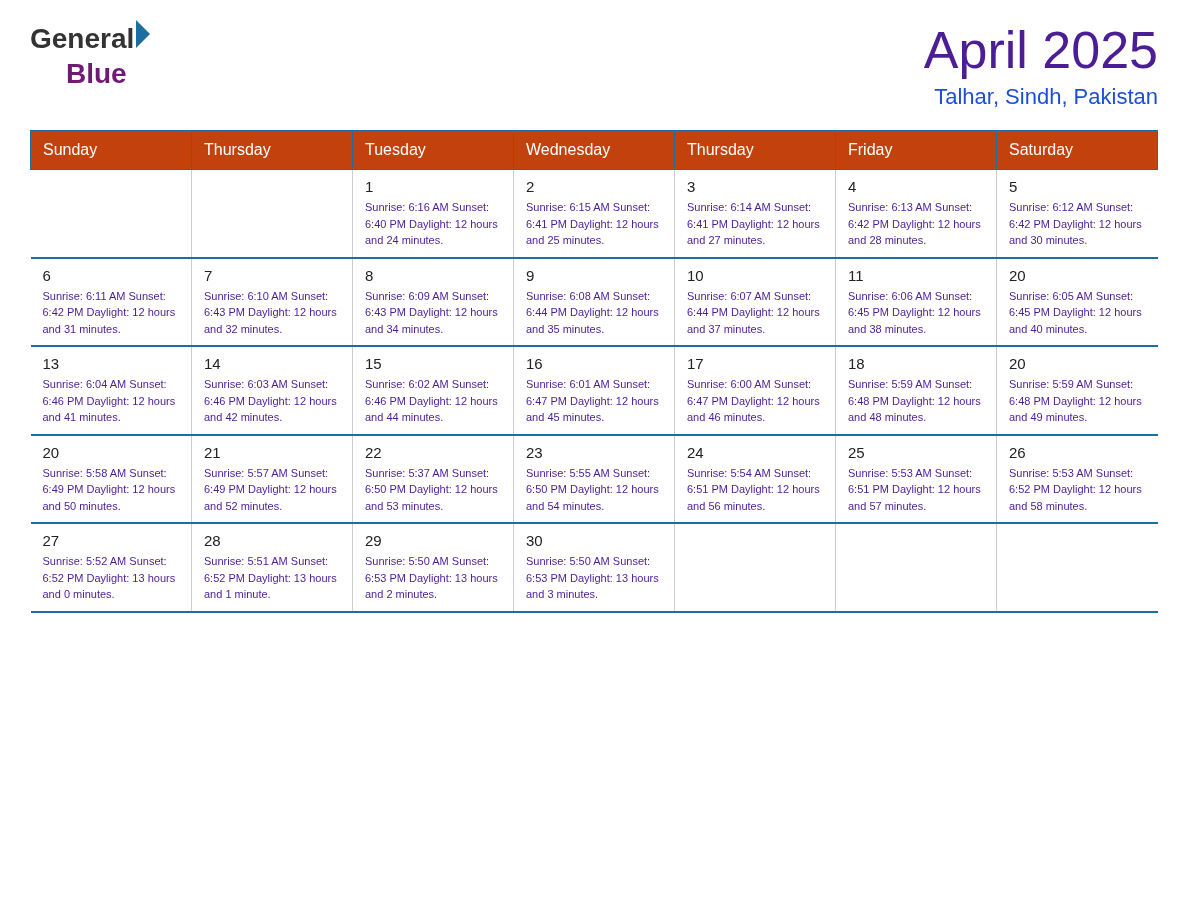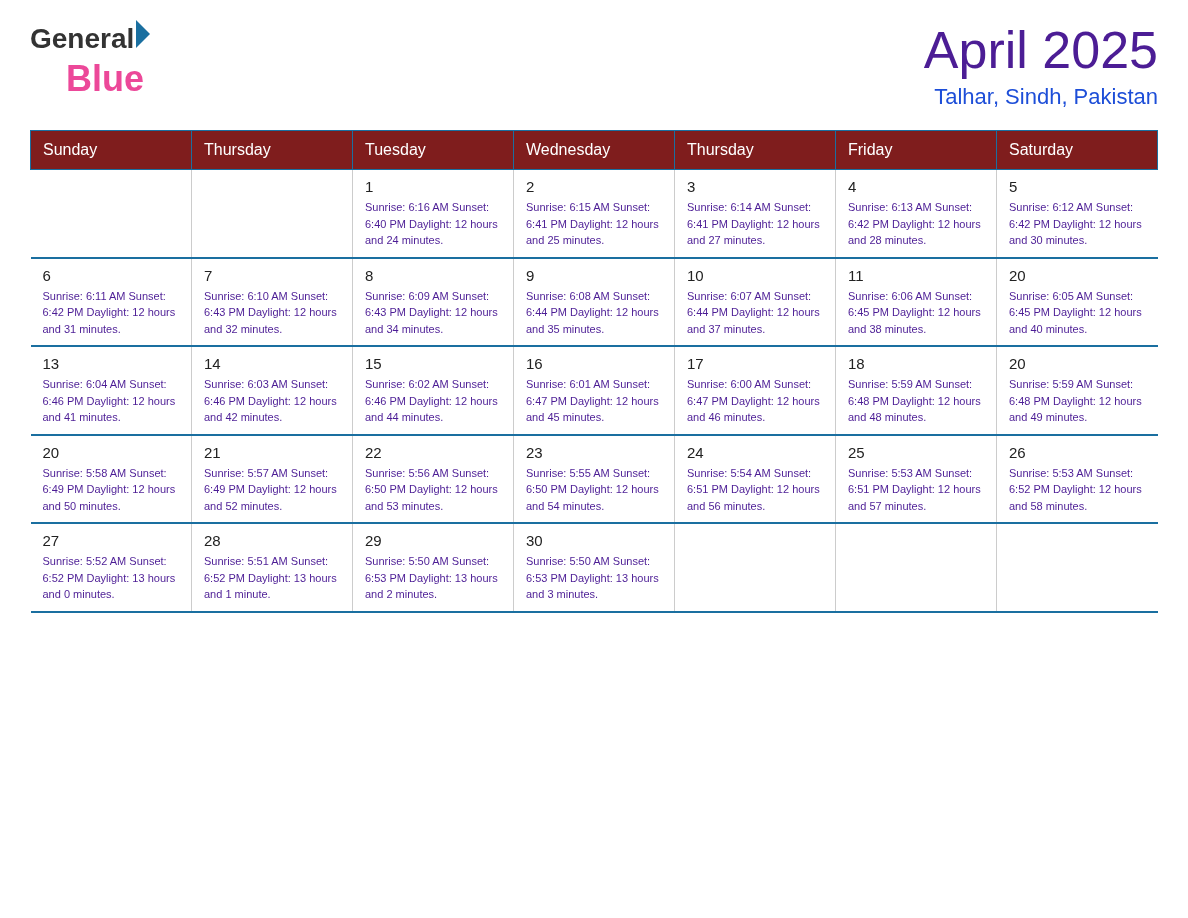--- a/index.html
+++ b/index.html
@@ -25,23 +25,23 @@
     .logo-arrow {
       width: 0;
       height: 0;
       border-left: 14px solid #1a6fa0;
       border-top: 14px solid transparent;
       border-bottom: 14px solid transparent;
       margin-left: 2px;
       margin-bottom: 10px;
     }
     .logo-blue {
-      font-size: 36px;
+      font-size: 28px;
       font-weight: bold;
-      color: #ec4899;
+      color: #701a75;
       margin-left: 4px;
     }
     .logo-wrapper {
       display: flex;
       flex-direction: column;
       align-items: flex-start;
     }
     .logo-top-row {
       display: flex;
       align-items: center;
@@ -58,21 +58,21 @@
       font-size: 22px;
       font-weight: normal;
       color: #1d4ed8;
       margin-top: 4px;
     }
     .calendar {
       width: 100%;
       border-collapse: collapse;
     }
     .calendar thead tr {
-      background: #7f1d1d;
+      background: #c2410c;
     }
     .calendar thead th {
       color: #fff;
       padding: 10px 12px;
       text-align: left;
       font-size: 16px;
       font-weight: normal;
       border: 1px solid #1a6fa0;
     }
     .calendar tbody tr {
@@ -286,21 +286,21 @@
         </td>
         <td>
           <div class="day-number">21</div>
           <div class="day-info">Sunrise: 5:57 AM
 Sunset: 6:49 PM
 Daylight: 12 hours
 and 52 minutes.</div>
         </td>
         <td>
           <div class="day-number">22</div>
-          <div class="day-info">Sunrise: 5:56 AM
+          <div class="day-info">Sunrise: 5:37 AM
 Sunset: 6:50 PM
 Daylight: 12 hours
 and 53 minutes.</div>
         </td>
         <td>
           <div class="day-number">23</div>
           <div class="day-info">Sunrise: 5:55 AM
 Sunset: 6:50 PM
 Daylight: 12 hours
 and 54 minutes.</div>

